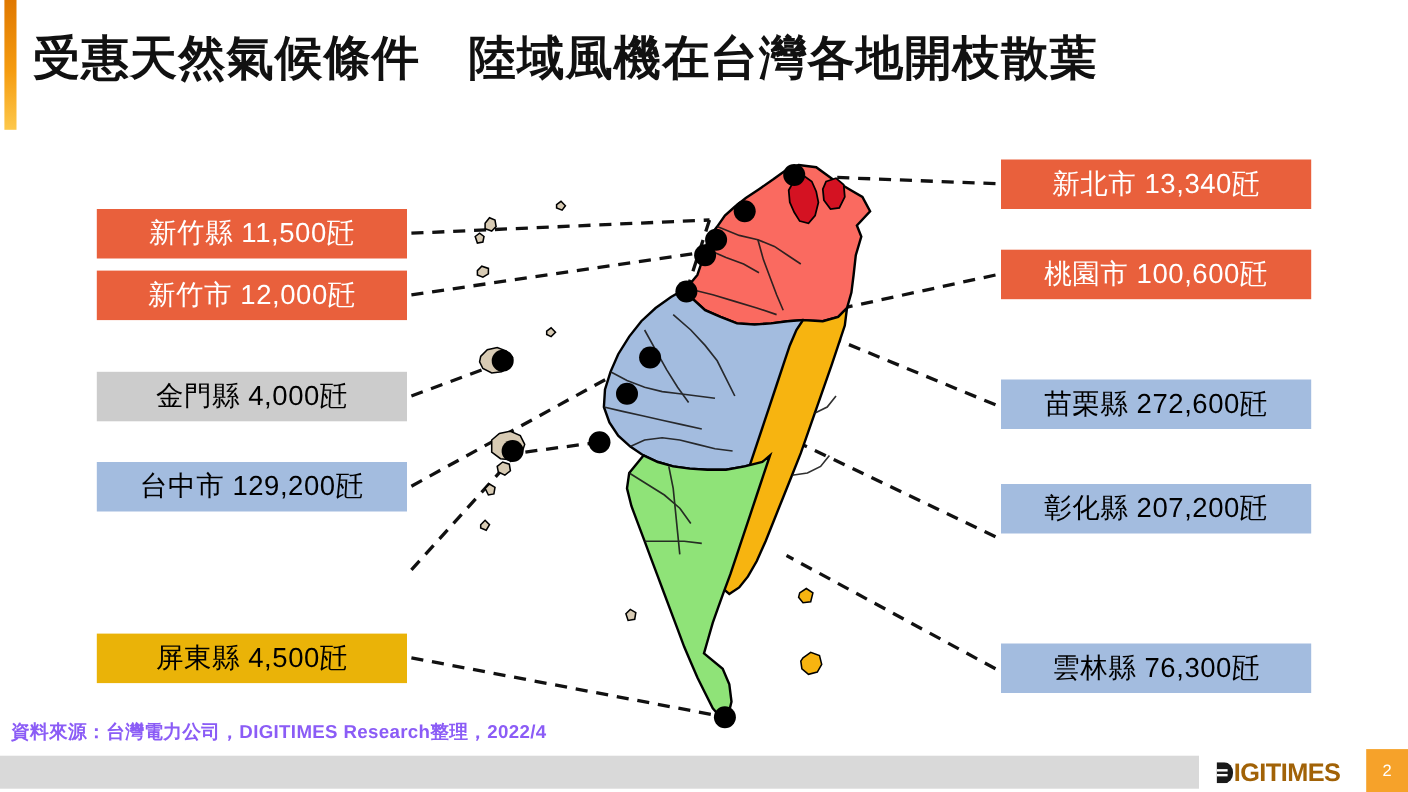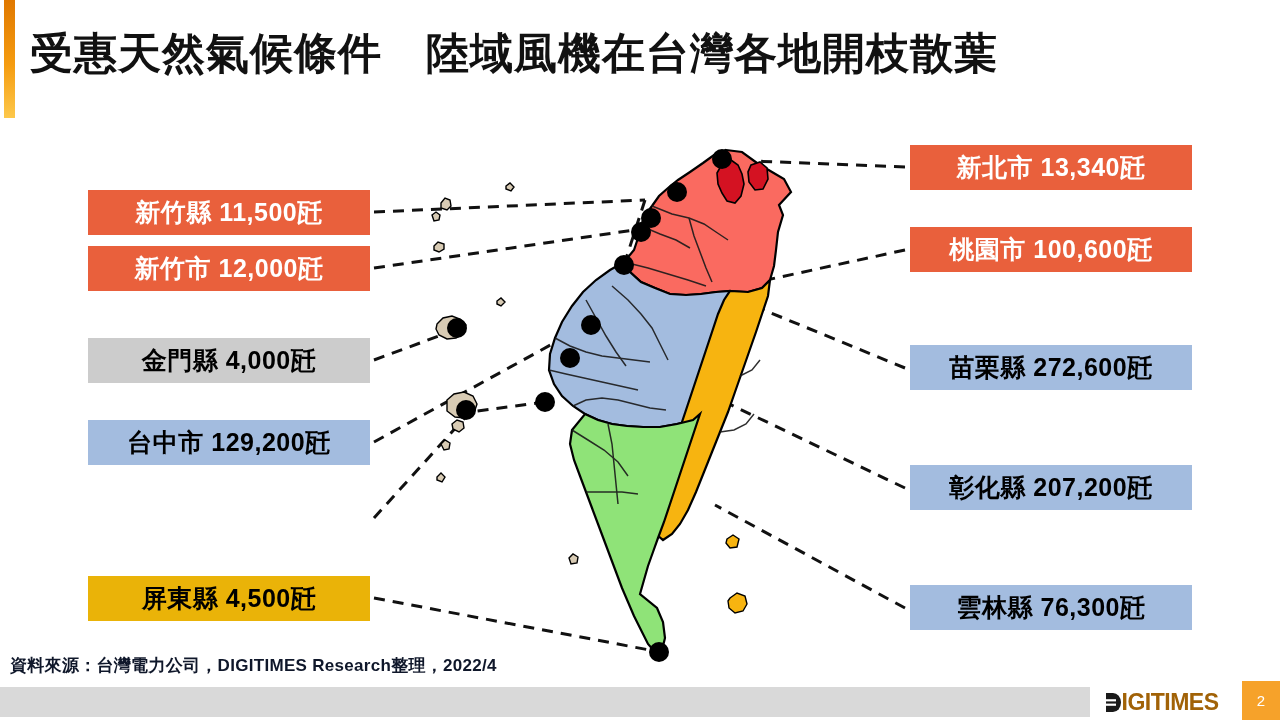--- a/index.html
+++ b/index.html
@@ -27,38 +27,38 @@
   .slide-subtitle{
     position:absolute;left:0;top:104px;width:1280px;
     text-align:center;font-size:25px;font-weight:bold;color:#111111;
     letter-spacing:1px;
   }
   .slide-subtitle span{display:inline-block;margin-left:-20px;}
 
   
   .chip{
     position:absolute;height:45px;line-height:45px;
-    text-align:center;font-size:25px;font-weight:bold;
+    text-align:center;font-size:25px;font-weight:normal;
     white-space:nowrap;box-sizing:border-box;
     letter-spacing:0.5px;
   }
   .chip.left{left:88px;width:282px;}
   .chip.right{left:910px;width:282px;}
   .chip.orange{background:#E9603C;color:#FFFFFF;}
   .chip.blue{background:#A3BCDF;color:#000000;}
   .chip.gray{background:#CCCCCC;color:#000000;}
   .chip.green{background:#eab308;color:#000000;}
 
   
   .map-layer{position:absolute;left:0;top:0;width:1280px;height:720px;}
 
   
   .source-note{
     position:absolute;left:10px;top:654px;
-    font-size:17px;font-weight:bold;color:#0f172a;letter-spacing:0.3px;
+    font-size:17px;font-weight:bold;color:#8b5cf6;letter-spacing:0.3px;
   }
   .bottom-bar{
     position:absolute;left:0;top:687px;width:1090px;height:30px;
     background:#D9D9D9;
   }
   .logo{
     position:absolute;left:1097px;top:687px;width:130px;height:30px;
     display:flex;align-items:center;justify-content:center;
     font-size:23px;font-weight:bold;color:#a16207;
     letter-spacing:-0.5px;font-family:"Liberation Sans",sans-serif;
@@ -186,21 +186,21 @@
 
   <div class="chip left orange" style="top:190px">新竹縣 11,500瓩</div>
   <div class="chip left orange" style="top:246px">新竹市 12,000瓩</div>
   <div class="chip left gray" style="top:338px">金門縣 4,000瓩</div>
   <div class="chip left blue" style="top:420px">台中市 129,200瓩</div>
   <div class="chip left green" style="top:576px">屏東縣 4,500瓩</div>
 
   <div class="chip right orange" style="top:145px">新北市 13,340瓩</div>
   <div class="chip right orange" style="top:227px">桃園市 100,600瓩</div>
   <div class="chip right blue" style="top:345px">苗栗縣 272,600瓩</div>
-  <div class="chip right blue" style="top:465px">彰化縣 207,200瓩</div>
+  <div class="chip right blue" style="top:440px">彰化縣 207,200瓩</div>
   <div class="chip right blue" style="top:585px">雲林縣 76,300瓩</div>
 
   <div class="source-note">資料來源：台灣電力公司，DIGITIMES Research整理，2022/4</div>
   <div class="bottom-bar"></div>
 
   <div class="logo">
     <span class="dmark">
       <svg width="15" height="19" viewBox="0 0 15 19">
         <path d="M0,0 H7 A8,9.5 0 0 1 7,19 H0 Z" fill="#1A1A1A"></path>
         <rect x="0" y="6.2" width="10" height="2.2" fill="#FFFFFF"></rect>

